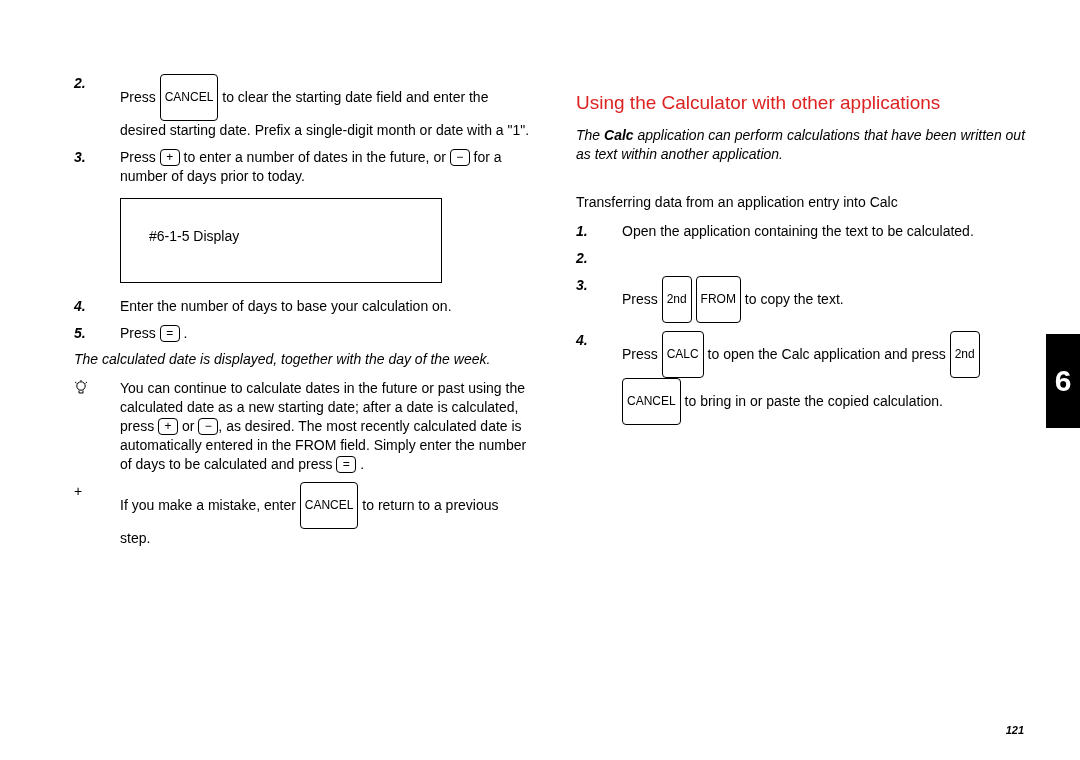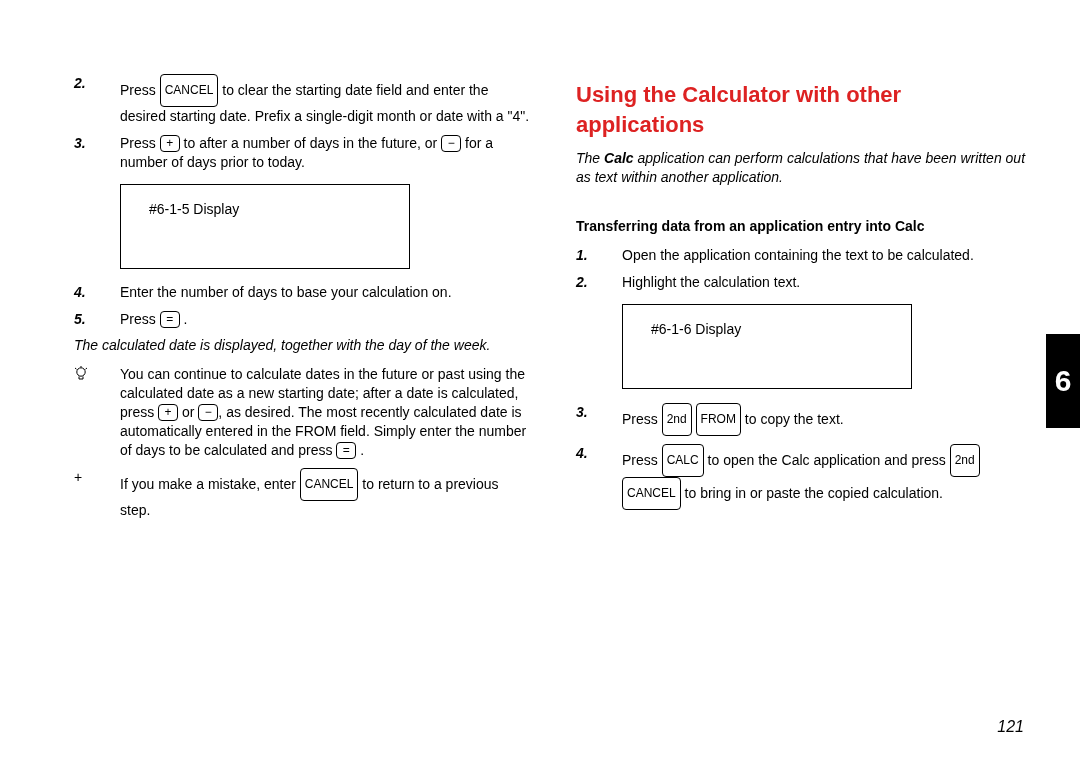--- a/index.html
+++ b/index.html
@@ -52,57 +52,57 @@
     flex: 0 0 46px;
     text-align: left;
   }
   .body {
     flex: 1;
   }
   .key {
     display: inline-block;
     border: 1px solid #000;
     border-radius: 4px;
-    padding: 8px 4px;
+    padding: 15px 4px;
     font-size: 12px;
     line-height: 15px;
     vertical-align: 1px;
     font-family: Arial, Helvetica, sans-serif;
   }
   .key-sym {
     display: inline-block;
     border: 1px solid #000;
     border-radius: 4px;
     width: 18px;
     text-align: center;
     font-size: 12px;
     line-height: 15px;
     vertical-align: 1px;
   }
   .disp-box {
     border: 1px solid #000;
-    width: 290px;
+    width: 322px;
     height: 85px;
     margin: 12px 0 14px 46px;
     box-sizing: border-box;
-    padding: 15px 0 0 28px;
+    padding: 28px 0 0 28px;
     font-size: 14px;
   }
   .para {
     margin: 6px 0 10px 0;
     font-style: italic;
   }
   h2.red {
     color: #d22;
-    font-size: 22px;
-    font-weight: bold;
-    margin: 6px 0 10px 0;
+    font-size: 19px;
+    font-weight: normal;
+    margin: 16px 0 10px 0;
   }
   .sub-bold {
-    font-weight: bold;
+    font-weight: normal;
     margin: 30px 0 10px 0;
   }
   .side-tab {
     position: absolute;
     right: 0;
     top: 334px;
     width: 34px;
     height: 94px;
     background: #000;
     color: #fff;
@@ -110,45 +110,45 @@
     font-weight: bold;
     display: flex;
     align-items: center;
     justify-content: center;
   }
   .page-num {
     position: absolute;
     bottom: 22px;
     right: 56px;
     font-style: italic;
-    font-weight: normal;
-    font-size: 16px;
+    font-weight: bold;
+    font-size: 11px;
     margin-left: 44px;
   }
   b { font-weight: bold; }
 </style>
 </head>
 <body>
 
 <div class="page">
 
   <div class="col">
     <div class="ol">
 
       <div class="li">
         <div class="marker">2.</div>
         <div class="body">
-          <span>Press </span><span class="key">CANCEL</span><span> to clear the starting date field and enter the desired starting date. Prefix a single-digit month or date with a "4".</span>
+          <span>Press </span><span class="key">CANCEL</span><span> to clear the starting date field and enter the desired starting date. Prefix a single-digit month or date with a "1".</span>
         </div>
       </div>
 
       <div class="li">
         <div class="marker">3.</div>
         <div class="body">
-          <span>Press </span><span class="key-sym">+</span><span> to after a number of days in the future, or </span><span class="key-sym">−</span><span> for a number of days prior to today.</span>
+          <span>Press </span><span class="key-sym">+</span><span> to enter a number of dates in the future, or </span><span class="key-sym">−</span><span> for a number of days prior to today.</span>
         </div>
       </div>
 
     </div>
 
     <div class="disp-box">
       <span>#6-1-5 Display</span>
     </div>
 
     <div class="ol">
@@ -202,27 +202,23 @@
 
     <div class="sub-bold">Transferring data from an application entry into Calc</div>
 
     <div class="ol">
       <div class="li">
         <div class="marker">1.</div>
         <div class="body">Open the application containing the text to be calculated.</div>
       </div>
       <div class="li">
         <div class="marker">2.</div>
-        <div class="body">Highlight the calculation text.</div>
-      </div>
-    </div>
-
-    <div class="disp-box">
-      <span>#6-1-6 Display</span>
-    </div>
+      </div>
+    </div>
+
 
     <div class="ol">
       <div class="li">
         <div class="marker">3.</div>
         <div class="body">
           <span>Press </span><span class="key">2nd</span><span> </span><span class="key">FROM</span><span> to copy the text.</span>
         </div>
       </div>
       <div class="li">
         <div class="marker">4.</div>

